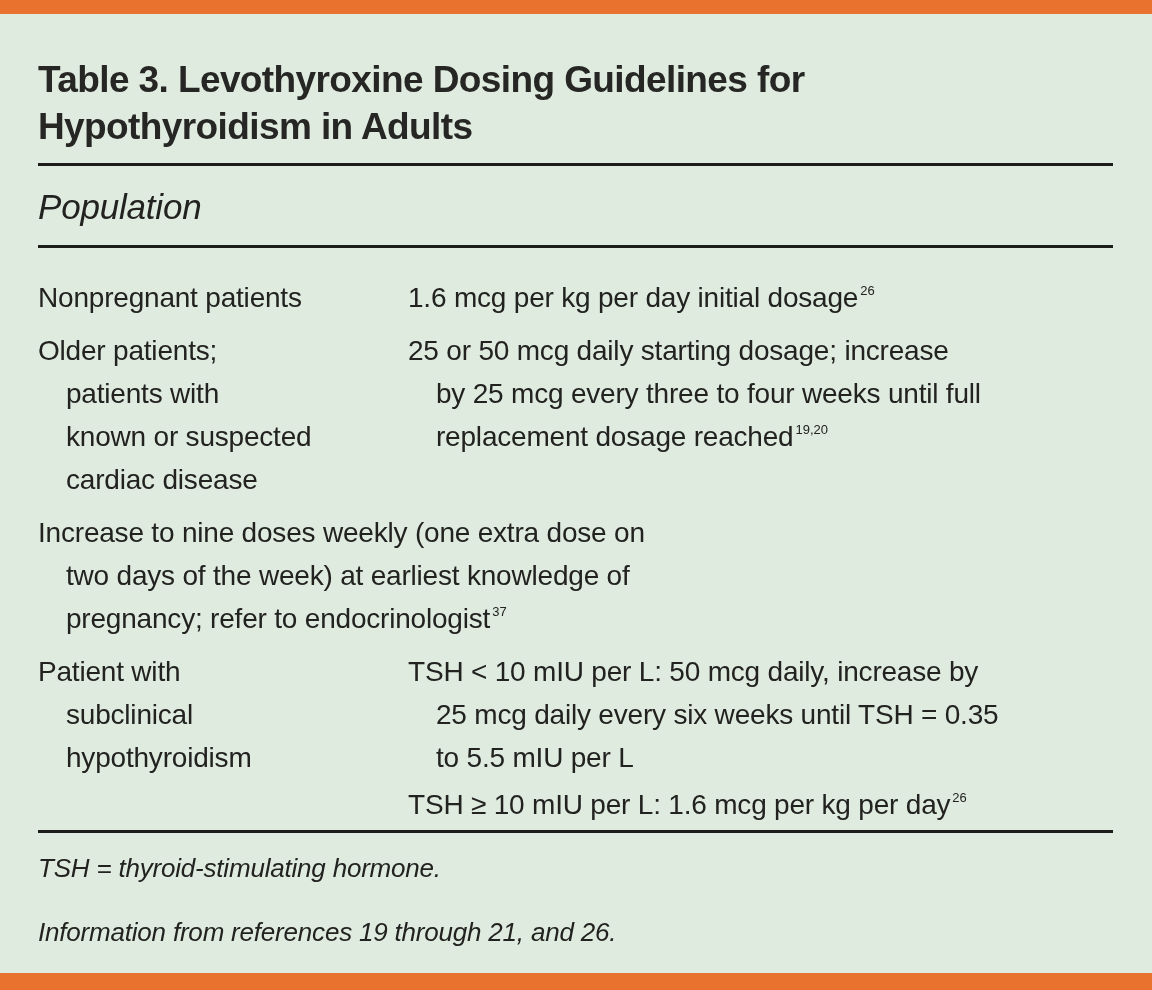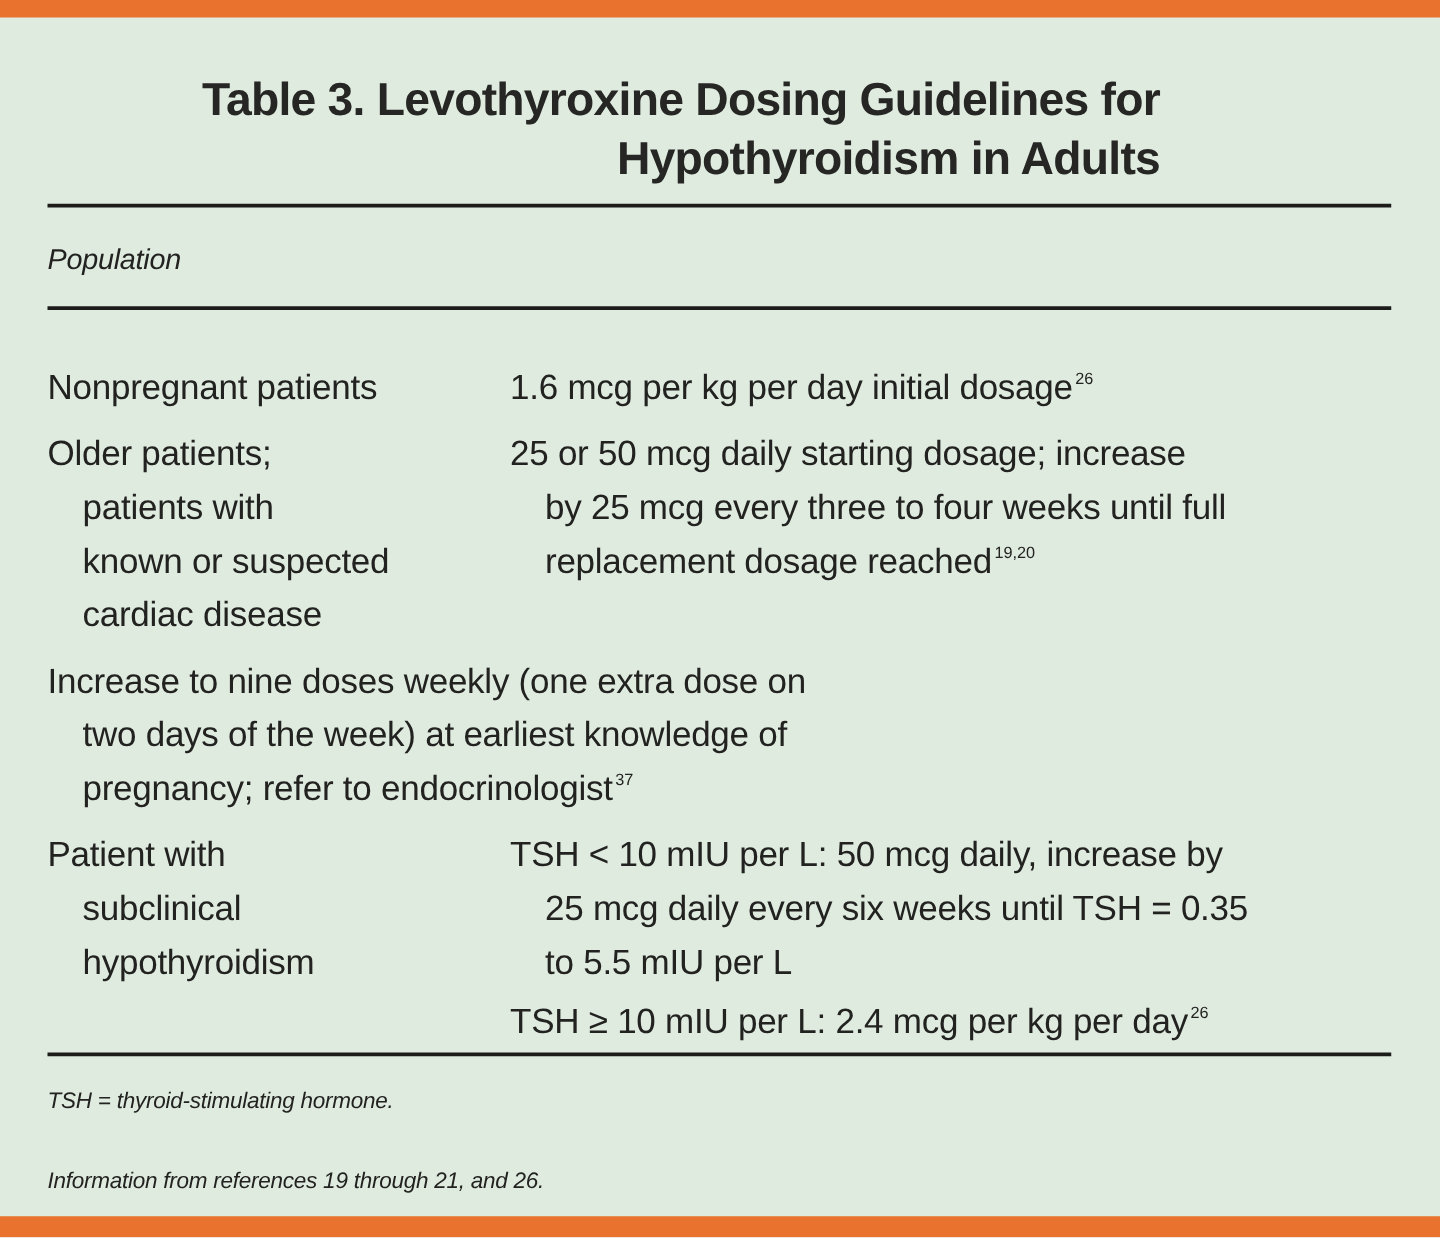--- a/index.html
+++ b/index.html
@@ -34,38 +34,37 @@
     top: 14px; left: 38px; right: 39px;
   }
   .table-title {
     margin-top: 42px;
     max-width: 890px;
     font-size: 37px;
     line-height: 47px;
     font-weight: bold;
     letter-spacing: -0.6px;
     color: #262624;
-    text-align: right;
   }
   .rule {
     border: none;
     border-top: 3px solid var(--rule);
     height: 0;
   }
   .rule-title { margin-top: 13px; }
   .header-row {
     display: flex;
     margin-top: 24px;
     font-style: italic;
-    font-size: 23px;
+    font-size: 35px;
     line-height: 34px;
     letter-spacing: -0.2px;
   }
   .rule-header { margin-top: 21px; }
-  .rows { margin-top: 40px; }
+  .rows { margin-top: 28px; }
   .t-row {
     display: flex;
     margin-bottom: 10px;
     font-size: 28px;
     line-height: 43px;
     letter-spacing: -0.2px;
   }
   .t-row:last-child { margin-bottom: 0; }
   .col-pop { width: 370px; flex: none; padding-right: 8px; }
   .col-dose { flex: 1; }
@@ -81,21 +80,21 @@
     letter-spacing: 0;
     position: relative;
     top: -2px;
     vertical-align: super;
     margin-left: 2px;
   }
   .rule-bottom { margin-top: 4px; }
   .footnotes {
     margin-top: 19px;
     font-style: italic;
-    font-size: 18px;
+    font-size: 26px;
     line-height: 33px;
     letter-spacing: -0.2px;
   }
   .footnote + .footnote { margin-top: 31px; }
 </style>
 </head>
 <body>
 
 <div class="page">
   <div class="accent-bar-top"></div>
@@ -147,21 +146,21 @@
       <div class="t-row">
         <div class="col-pop">
             <div class="para">Patient with
 subclinical
 hypothyroidism</div>
           </div>
         <div class="col-dose">
           <div class="para"><span>TSH &lt; 10 mIU per L: 50 mcg daily, increase by
 25 mcg daily every six weeks until TSH = 0.35
 to 5.5 mIU per L</span></div>
-          <div class="para"><span>TSH ≥ 10 mIU per L: 2.4 mcg per kg per day</span><sup class="ref">26</sup></div>
+          <div class="para"><span>TSH ≥ 10 mIU per L: 1.6 mcg per kg per day</span><sup class="ref">26</sup></div>
         </div>
       </div>
 
     </div>
 
     <hr class="rule rule-bottom">
 
     <div class="footnotes">
       <div class="footnote">TSH = thyroid-stimulating hormone.</div>
       <div class="footnote">Information from references 19 through 21, and 26.</div>

